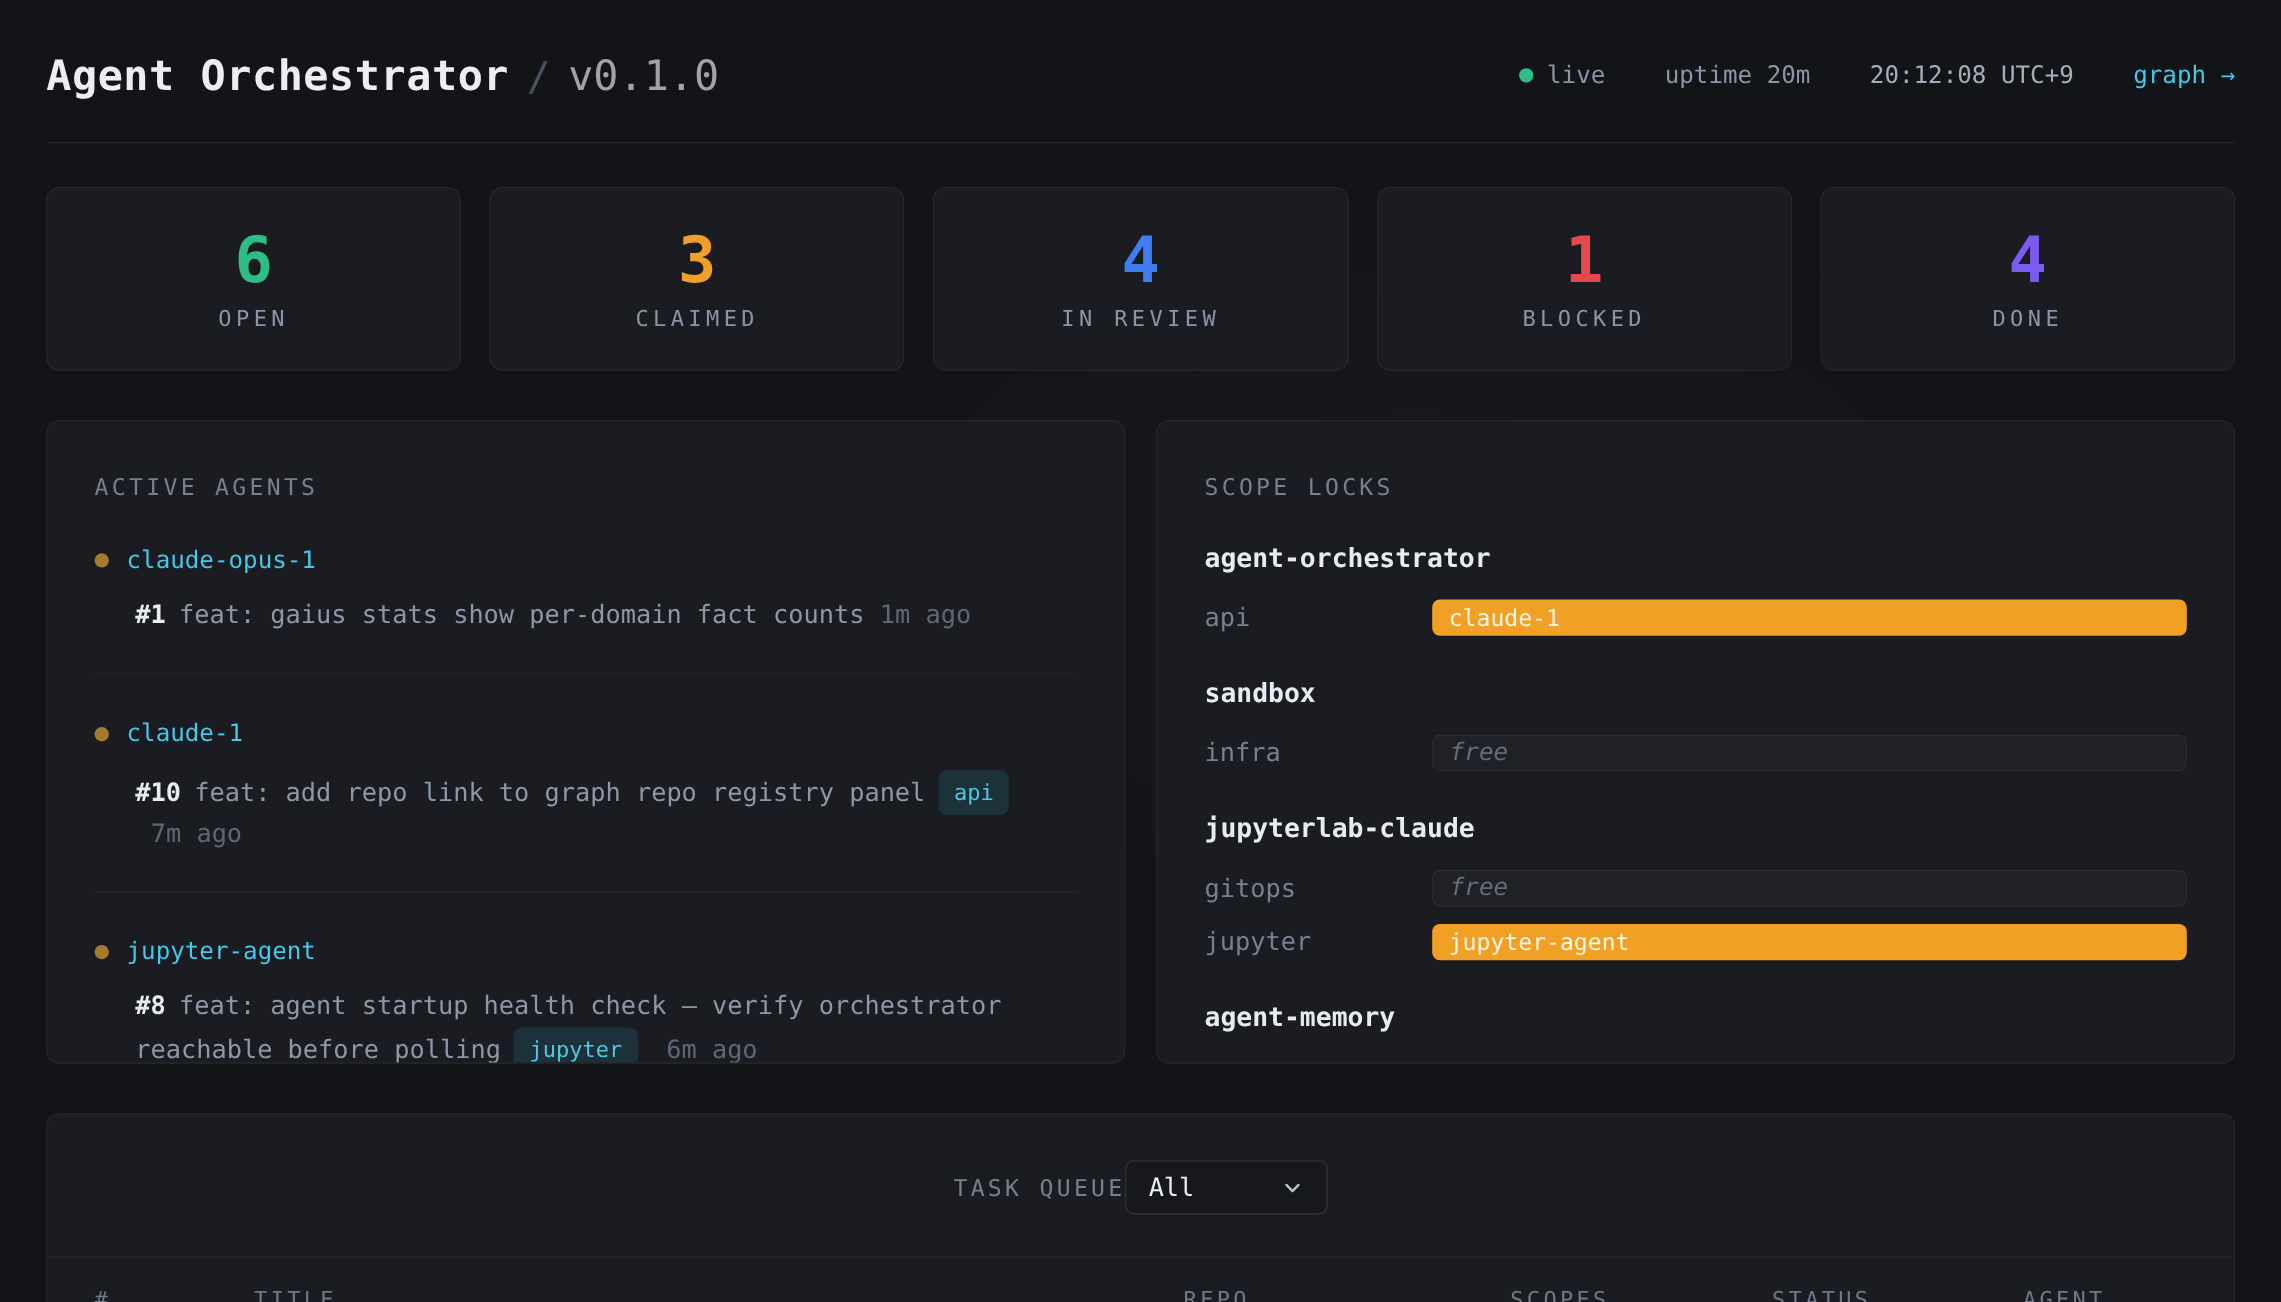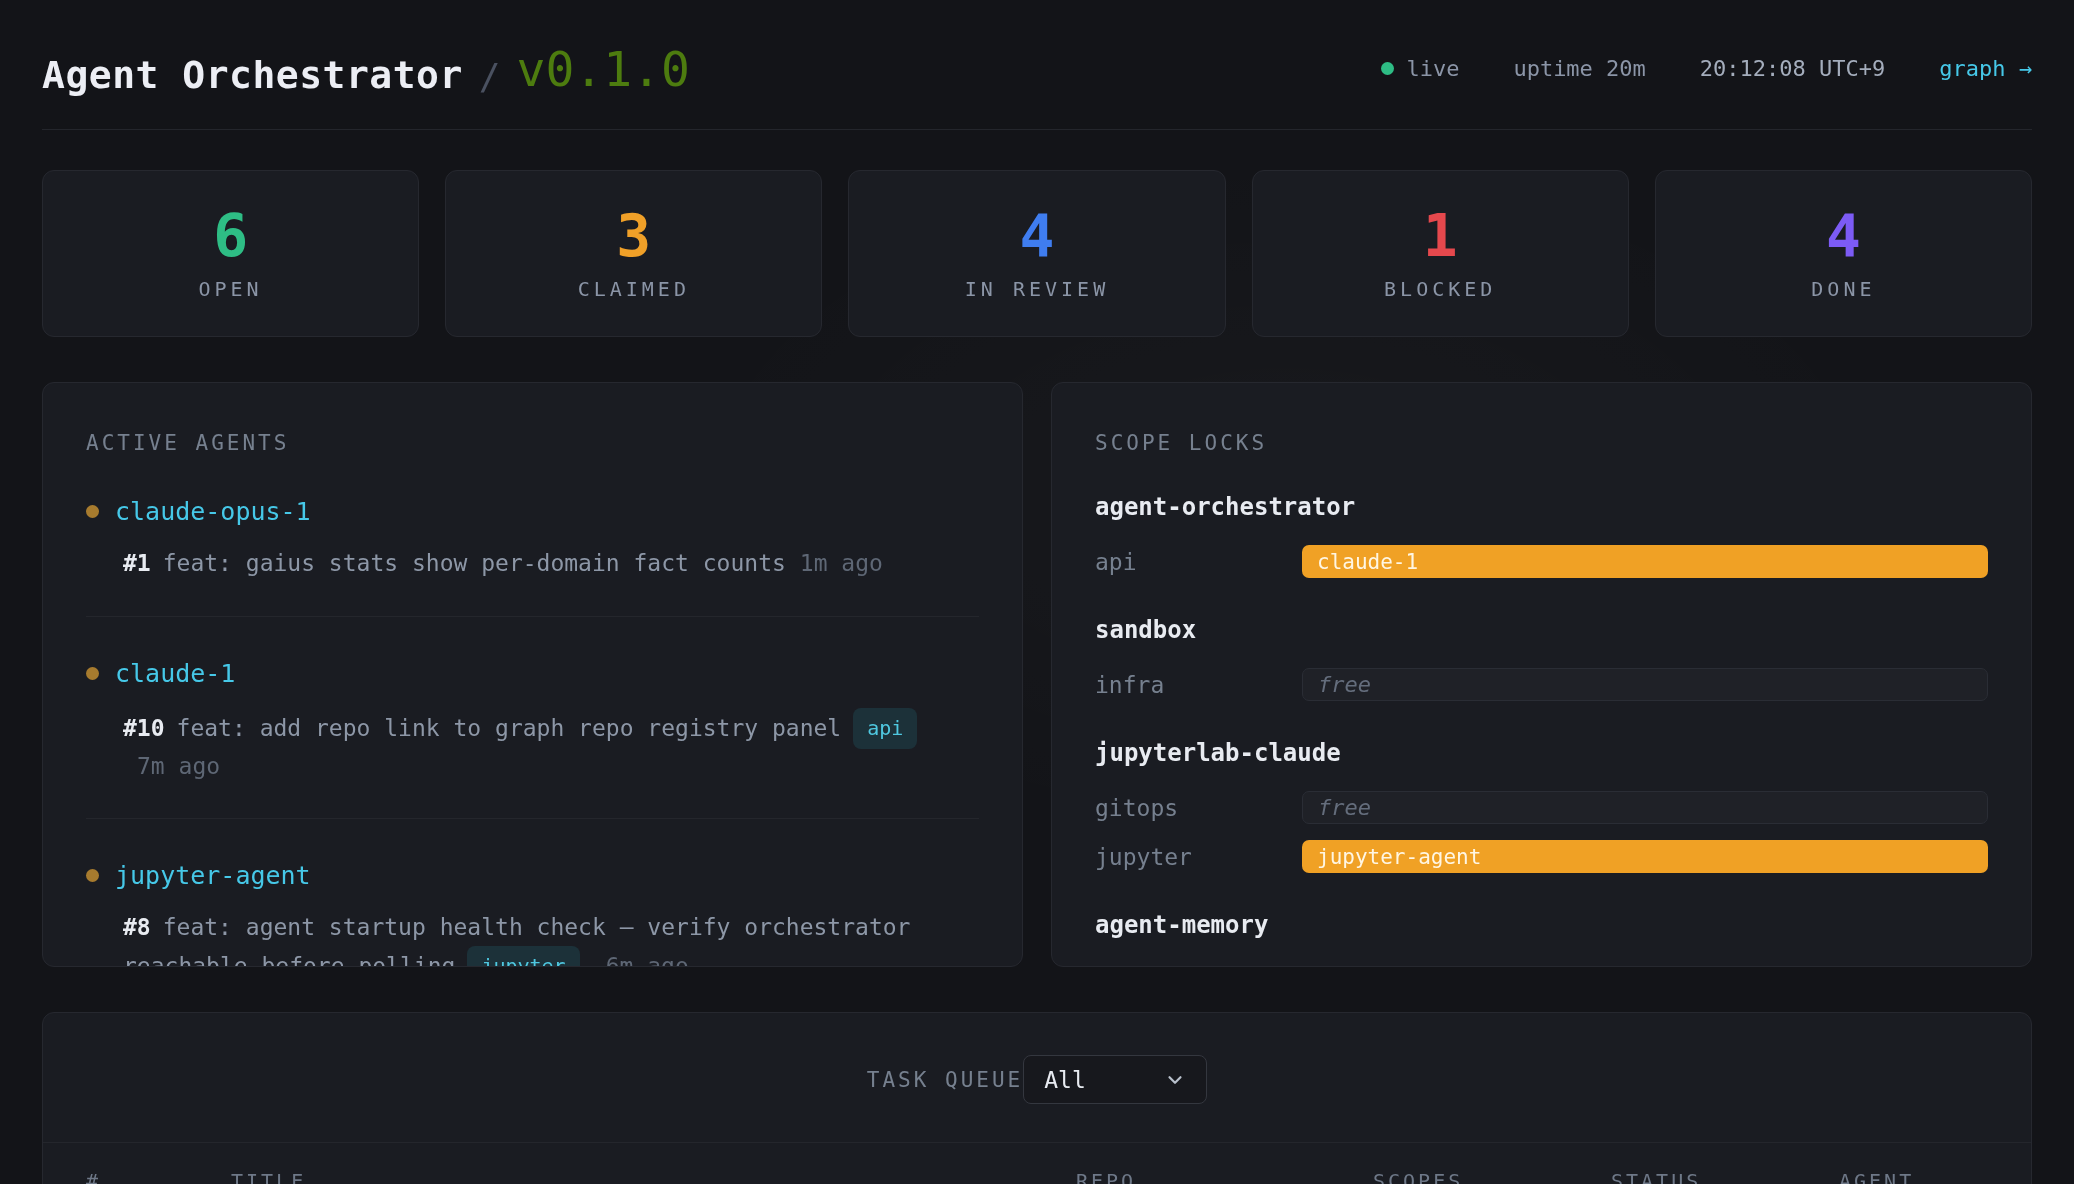--- a/index.html
+++ b/index.html
@@ -15,21 +15,21 @@
 
   
   .app-header {
     display:flex; justify-content:space-between; align-items:center;
     height:130px; padding-top:8px;
     border-bottom:1px solid #24262c;
   }
   .h-left { display:flex; align-items:flex-end; gap:16px; }
   .app-title { font-size:38px; font-weight:bold; color:#eceef4; letter-spacing:0.5px; }
   .title-sep { font-size:36px; color:#4a5160; }
-  .app-version { font-size:48px; color:#4d7c0f; }
+  .app-version { font-size:38px; color:#a3a3a3; }
   .h-right { display:flex; align-items:center; gap:54px; font-size:22px; color:#8b95a7; }
   .live-wrap { display:flex; align-items:center; gap:12px; }
   .live-dot { width:13px; height:13px; border-radius:50%; background:#2ebd85; display:inline-block; }
   .clock { color:#a4adbc; }
   .graph-link { color:#46c8e8; text-decoration:none; cursor:pointer; }
 
   
   .stats { margin-top:40px; display:grid; grid-template-columns:repeat(5,1fr); gap:26px; }
   .card {
     background:#1a1c22; border:1px solid #26282f; border-radius:12px;
@@ -42,21 +42,21 @@
   .panels { margin-top:45px; display:grid; grid-template-columns:1fr 1fr; gap:28px; }
   .panel { background:#1a1c22; border:1px solid #26282f; border-radius:12px; }
   .panel-pad { padding:48px 43px; height:585px; overflow:hidden; }
   .ptitle { font-size:21px; letter-spacing:3px; color:#76808f; }
 
   
   .agent { margin-top:42px; }
   .agent:first-of-type { margin-top:44px; }
   .aname-row { display:flex; align-items:center; gap:16px; }
   .adot { width:13px; height:13px; border-radius:50%; background:#a77b2e; flex:none; }
-  .aname { font-size:25px; color:#46c8e8; text-decoration:none; cursor:pointer; }
+  .aname { font-size:22px; color:#46c8e8; text-decoration:none; cursor:pointer; }
   .atask { margin:20px 0 0 37px; font-size:23px; line-height:1.55; color:#8d97a7; }
   .tid { color:#e8ebf1; font-weight:bold; margin-right:12px; }
   .ago { color:#5e6775; margin-left:14px; white-space:nowrap; }
   .badge {
     display:inline-block; background:#1c3139; color:#4fc8e0;
     font-size:20px; padding:5px 14px; border-radius:8px; margin:0 12px; vertical-align:1px;
   }
   .agent-divider { border:none; border-top:1px solid #24262c; margin:34px 0 0 0; }
 
   

